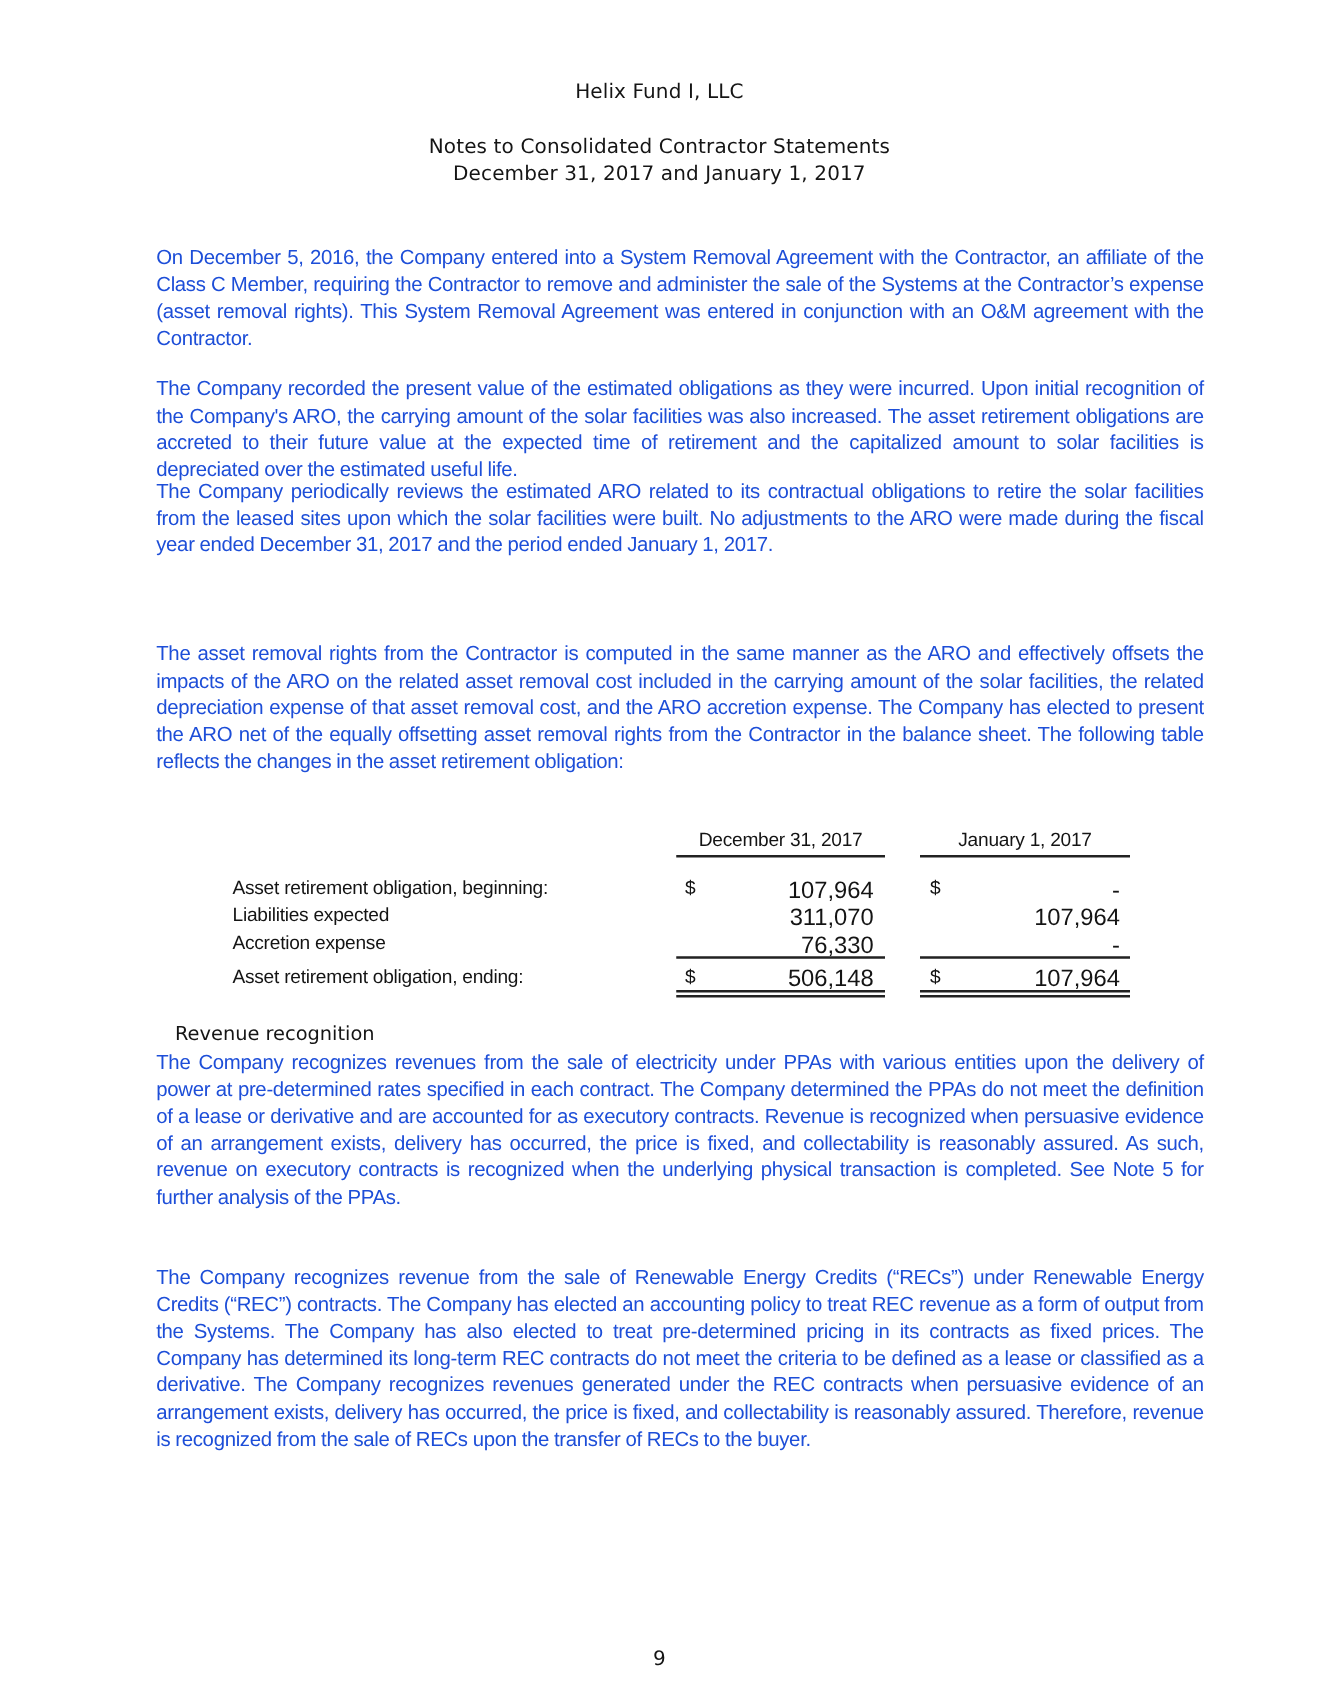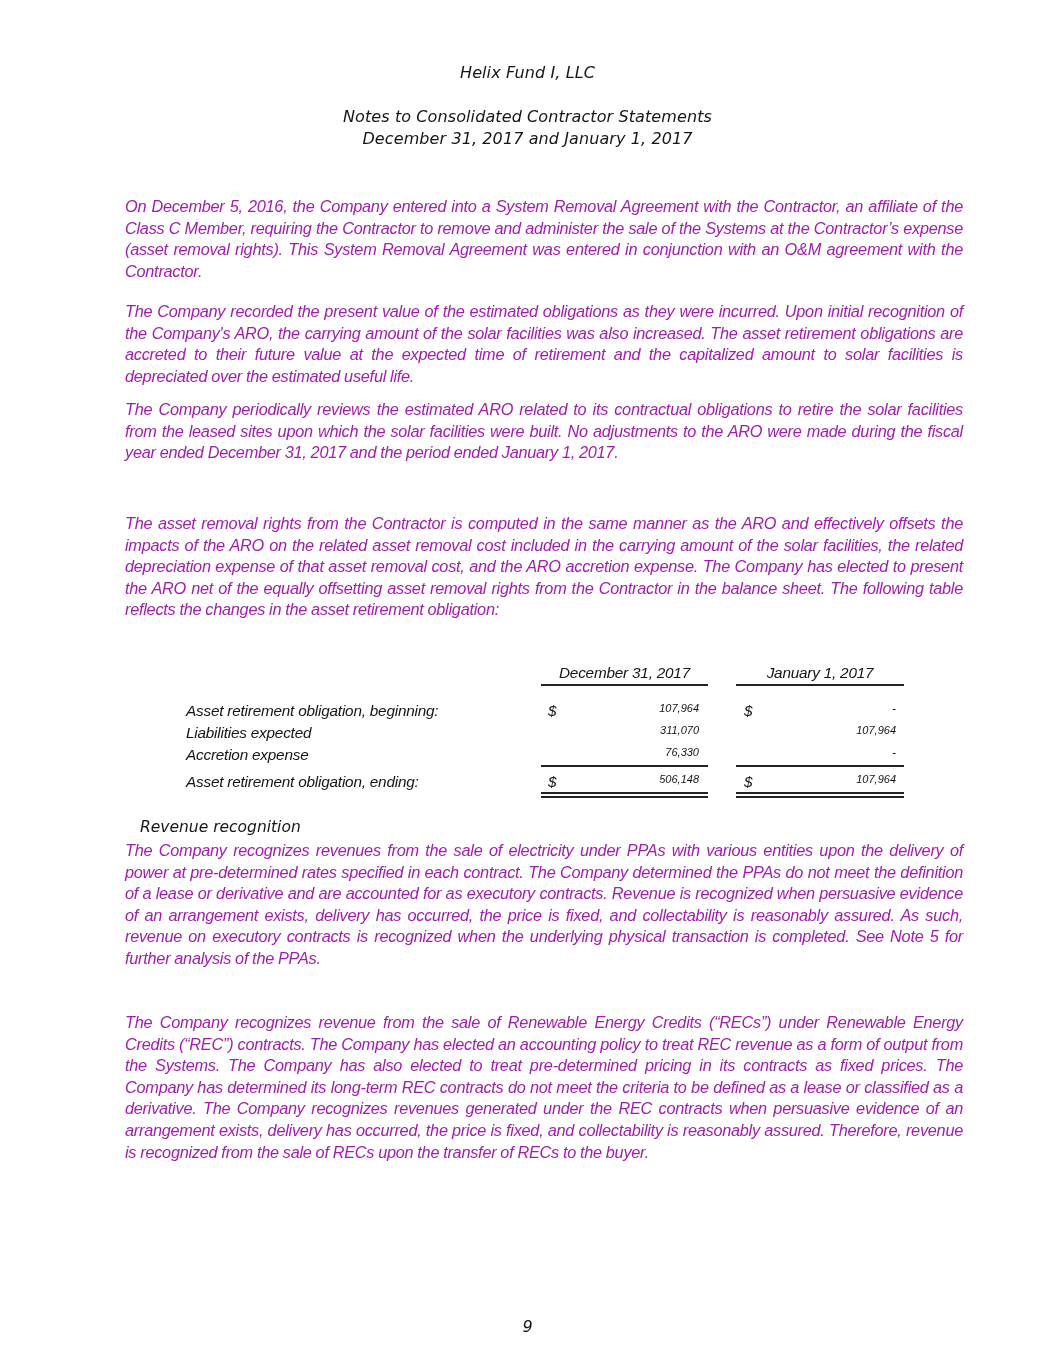--- a/index.html
+++ b/index.html
@@ -14,21 +14,20 @@
       overflow: hidden;
       color: #111111;
       font-family: "Liberation Sans", sans-serif;
     }
     .page {
       position: absolute;
       left: 0;
       top: 0;
       width: 1055px;
       height: 969px;
-      font-style: italic;
     }
     .hdr {
       position: absolute;
       left: 0;
       width: 1055px;
       text-align: center;
       font-family: "DejaVu Sans", sans-serif;
       font-size: 16px;
       letter-spacing: 0.1px;
       color: #151515;
@@ -38,28 +37,28 @@
     .hdr-date { top: 129px; }
 
     .para {
       position: absolute;
       left: 125px;
       width: 838px;
       font-family: "Liberation Sans", sans-serif;
       font-size: 16.3px;
       line-height: 21.6px;
       text-align: justify;
-      color: #a21caf;
+      color: #1d4ed8;
       margin: 0;
       letter-spacing: -0.25px;
       word-spacing: -0.3px;
     }
     .p1 { top: 196px; }
     .p2 { top: 301px; }
-    .p3 { top: 399px; }
+    .p3 { top: 383px; }
     .p4 { top: 513px; }
 
     .section-heading {
       position: absolute;
       left: 140px;
       top: 818px;
       font-family: "DejaVu Sans", sans-serif;
       font-size: 15.5px;
       color: #151515;
     }
@@ -109,21 +108,21 @@
     }
     .cur {
       position: absolute;
       font-size: 15.3px;
       color: #141414;
     }
     .cur.c1 { left: 548px; }
     .cur.c2 { left: 744px; }
     .amt {
       position: absolute;
-      font-size: 11px;
+      font-size: 19px;
       color: #141414;
       width: 150px;
     }
     .amt.c1 { left: 549px; }
     .amt.c2 { left: 746px; }
     .r1 { top: 702px; }
     .r2 { top: 724px; }
     .r3 { top: 746px; }
     .r4 { top: 773px; }
 

